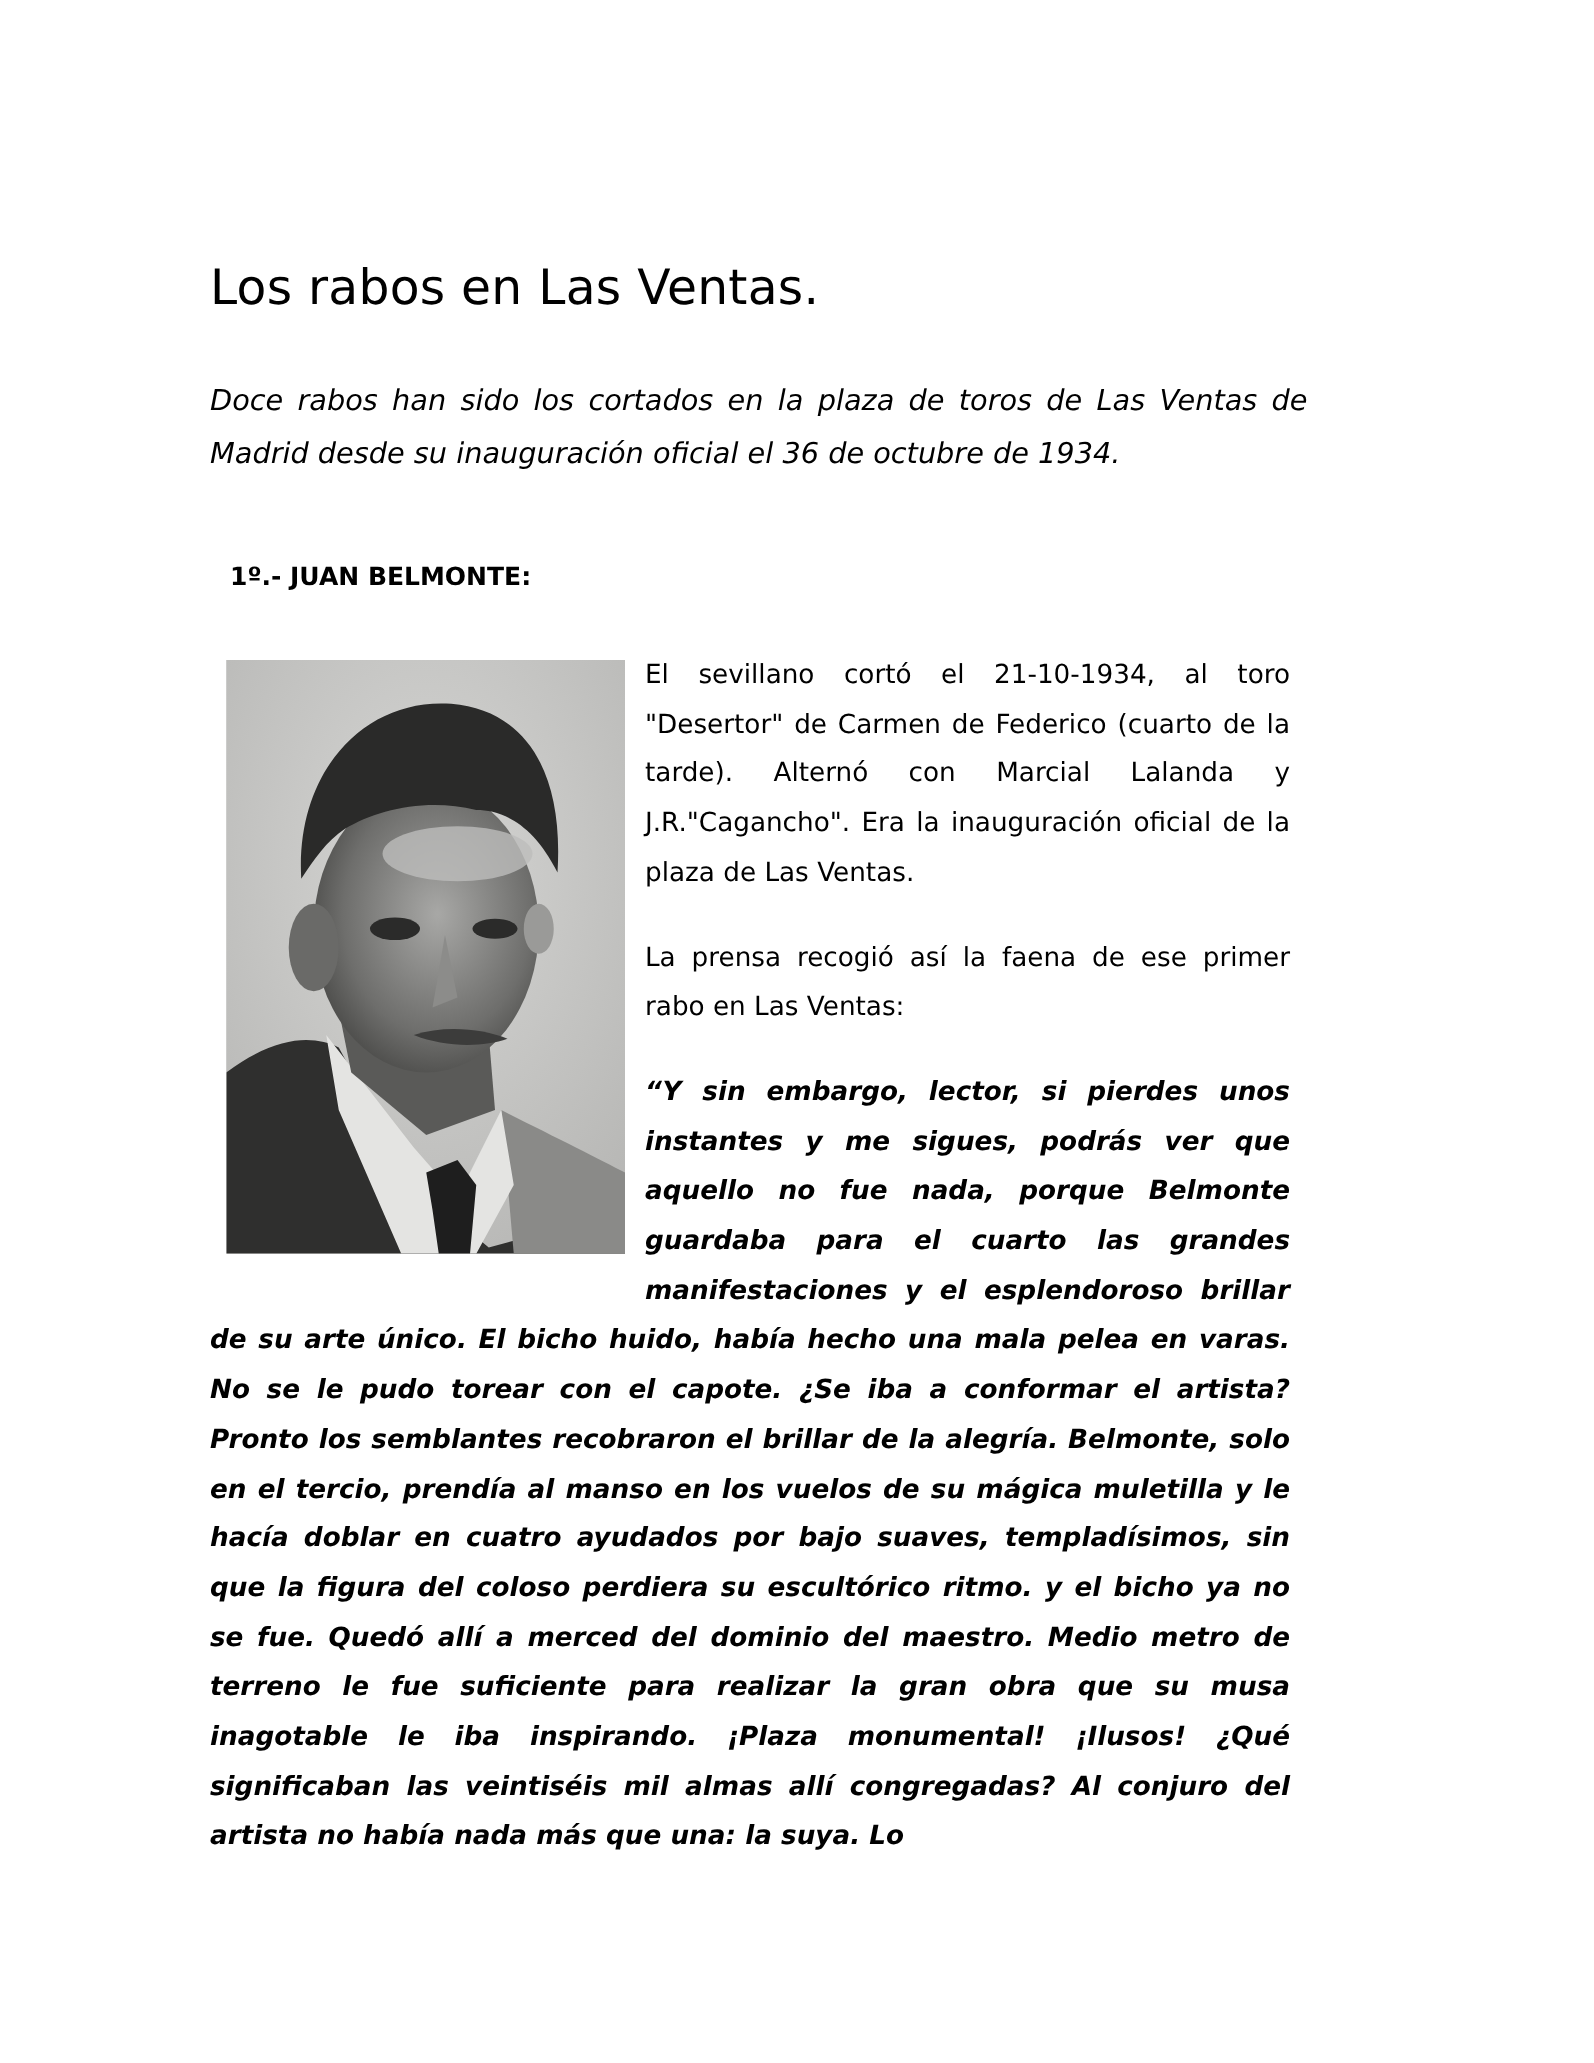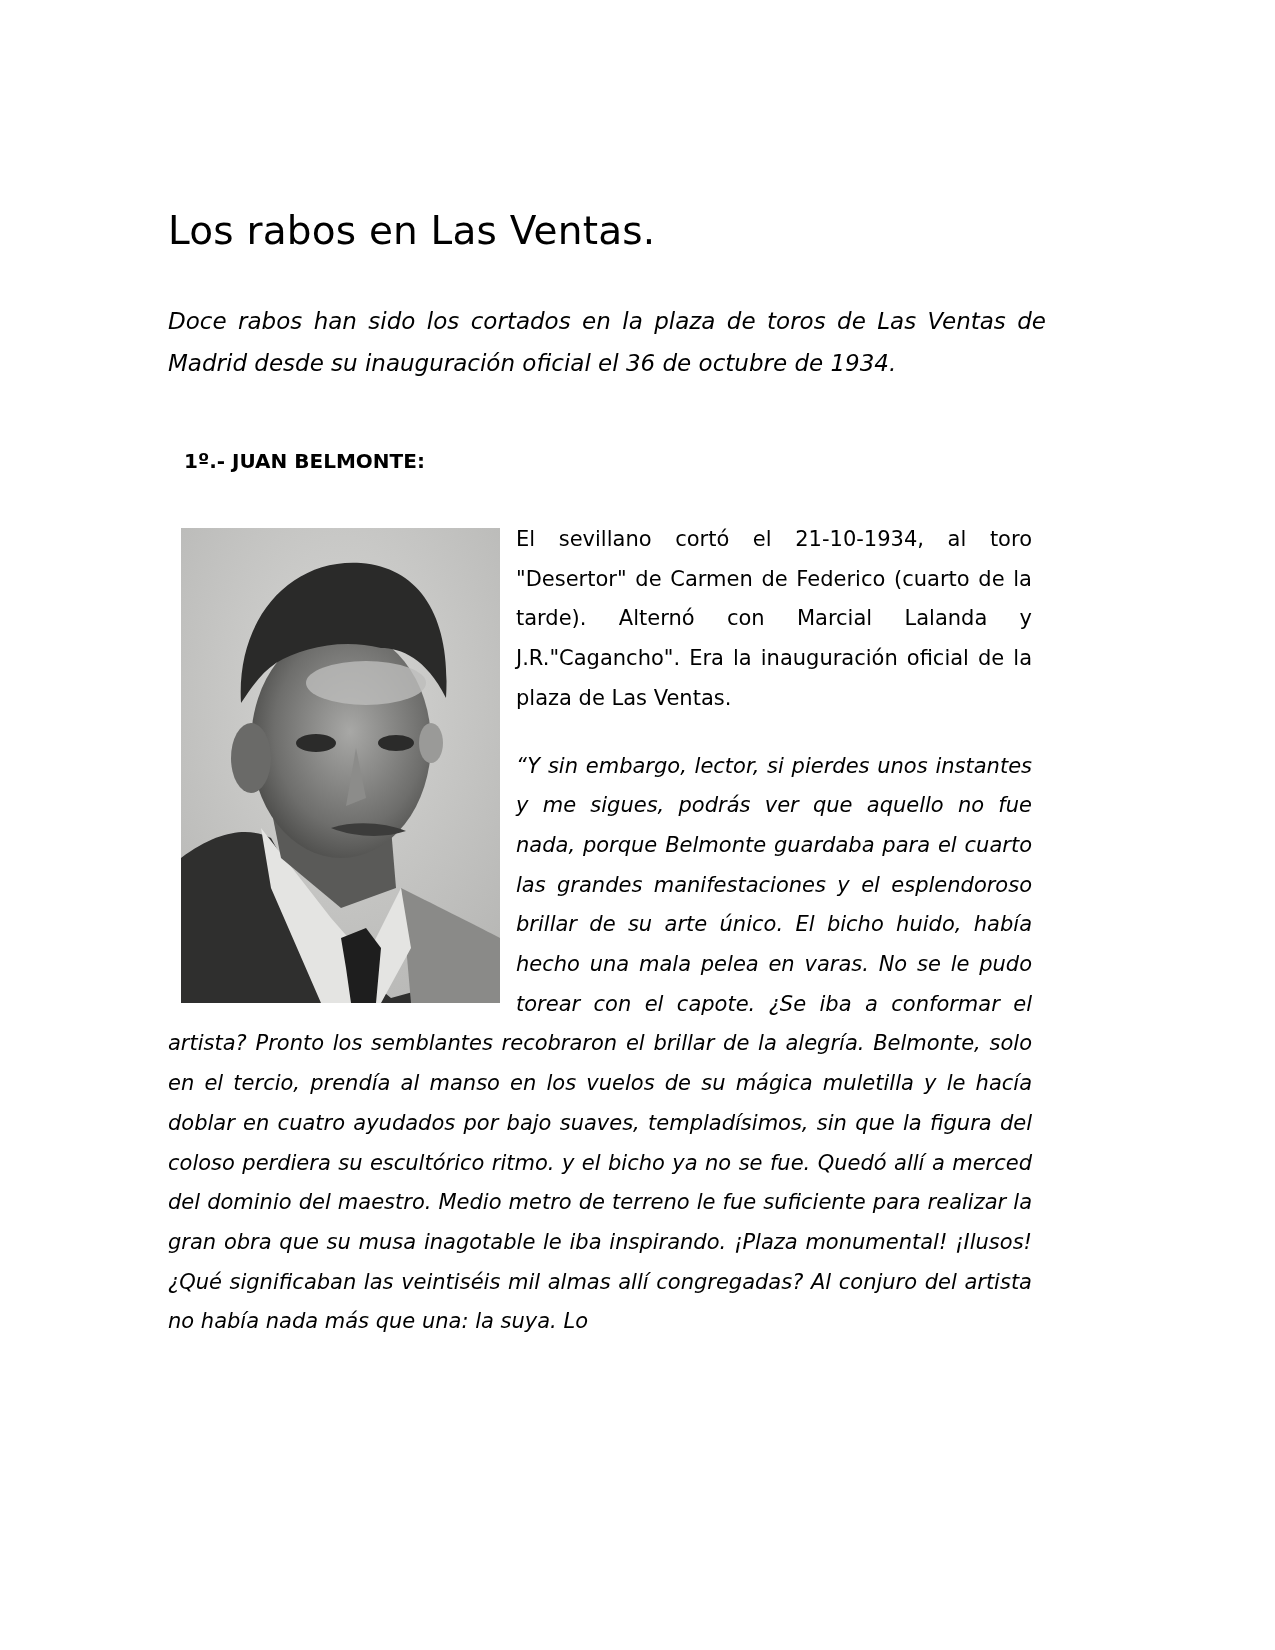--- a/index.html
+++ b/index.html
@@ -6,21 +6,21 @@
   body { width: 1275px; height: 1650px; position: relative; overflow: hidden; color: #000; font-family: "DejaVu Sans", sans-serif; }
   .page { position: absolute; left: 0; top: 0; width: 1275px; height: 1650px; }
   .title { position: absolute; left: 168px; top: 208px; font-size: 39px; font-weight: normal; margin: 0; letter-spacing: 0.2px; white-space: nowrap; }
   .intro { position: absolute; left: 168px; top: 300px; width: 878px; font-size: 23px; font-style: italic; line-height: 42px; text-align: justify; margin: 0; }
   .section-heading { position: absolute; left: 168px; top: 433px; font-size: 20px; font-weight: bold; margin: 16px; white-space: nowrap; }
   .photo { position: absolute; left: 181px; top: 528px; width: 319px; height: 475px; overflow: hidden; background: #c9c9c7; }
   .photo svg { display: block; width: 100%; height: 100%; }
   .body-text { position: absolute; left: 168px; top: 520px; width: 876px; font-size: 21px; line-height: 39.7px; text-align: justify; }
   .body-text p { margin: 0 12px 28px 0; }
   .float-spacer { float: left; width: 348px; height: 497px; }
-  .quote { font-style: italic; }
+  .quote { font-style: italic; font-weight: bold; }
 </style>
 </head>
 <body>
 
 <div class="page">
 
   <h1 class="title">Los rabos en Las Ventas.</h1>
 
   <p class="intro">Doce rabos han sido los cortados en la plaza de toros de Las Ventas de Madrid desde su inauguración oficial el 36 de octubre de 1934.</p>
 
@@ -64,16 +64,17 @@
 
       <path d="M175 220 L185 270 L165 278 Z" fill="#8c8c8a"></path>
 
       <path d="M150 300 C175 292 205 295 225 303 C205 310 175 310 150 300 Z" fill="#3c3c3b"></path>
     </svg>
   </div>
 
   <div class="body-text">
     <div class="float-spacer"></div>
     <p>El sevillano cortó el 21-10-1934, al toro "Desertor" de Carmen de Federico (cuarto de la tarde). Alternó con Marcial Lalanda y J.R."Cagancho". Era la inauguración oficial de la plaza de Las Ventas.</p>
+    <p>La prensa recogió así la faena de ese primer rabo en Las Ventas:</p>
     <p class="quote">“Y sin embargo, lector, si pierdes unos instantes y me sigues, podrás ver que aquello no fue nada, porque Belmonte guardaba para el cuarto las grandes manifestaciones y el esplendoroso brillar de su arte único. El bicho huido, había hecho una mala pelea en varas. No se le pudo torear con el capote. ¿Se iba a conformar el artista? Pronto los semblantes recobraron el brillar de la alegría. Belmonte, solo en el tercio, prendía al manso en los vuelos de su mágica muletilla y le hacía doblar en cuatro ayudados por bajo suaves, templadísimos, sin que la figura del coloso perdiera su escultórico ritmo. y el bicho ya no se fue. Quedó allí a merced del dominio del maestro. Medio metro de terreno le fue suficiente para realizar la gran obra que su musa inagotable le iba inspirando. ¡Plaza monumental! ¡Ilusos! ¿Qué significaban las veintiséis mil almas allí congregadas? Al conjuro del artista no había nada más que una: la suya. Lo</p>
   </div>
 
 </div>
 
 </body></html>

